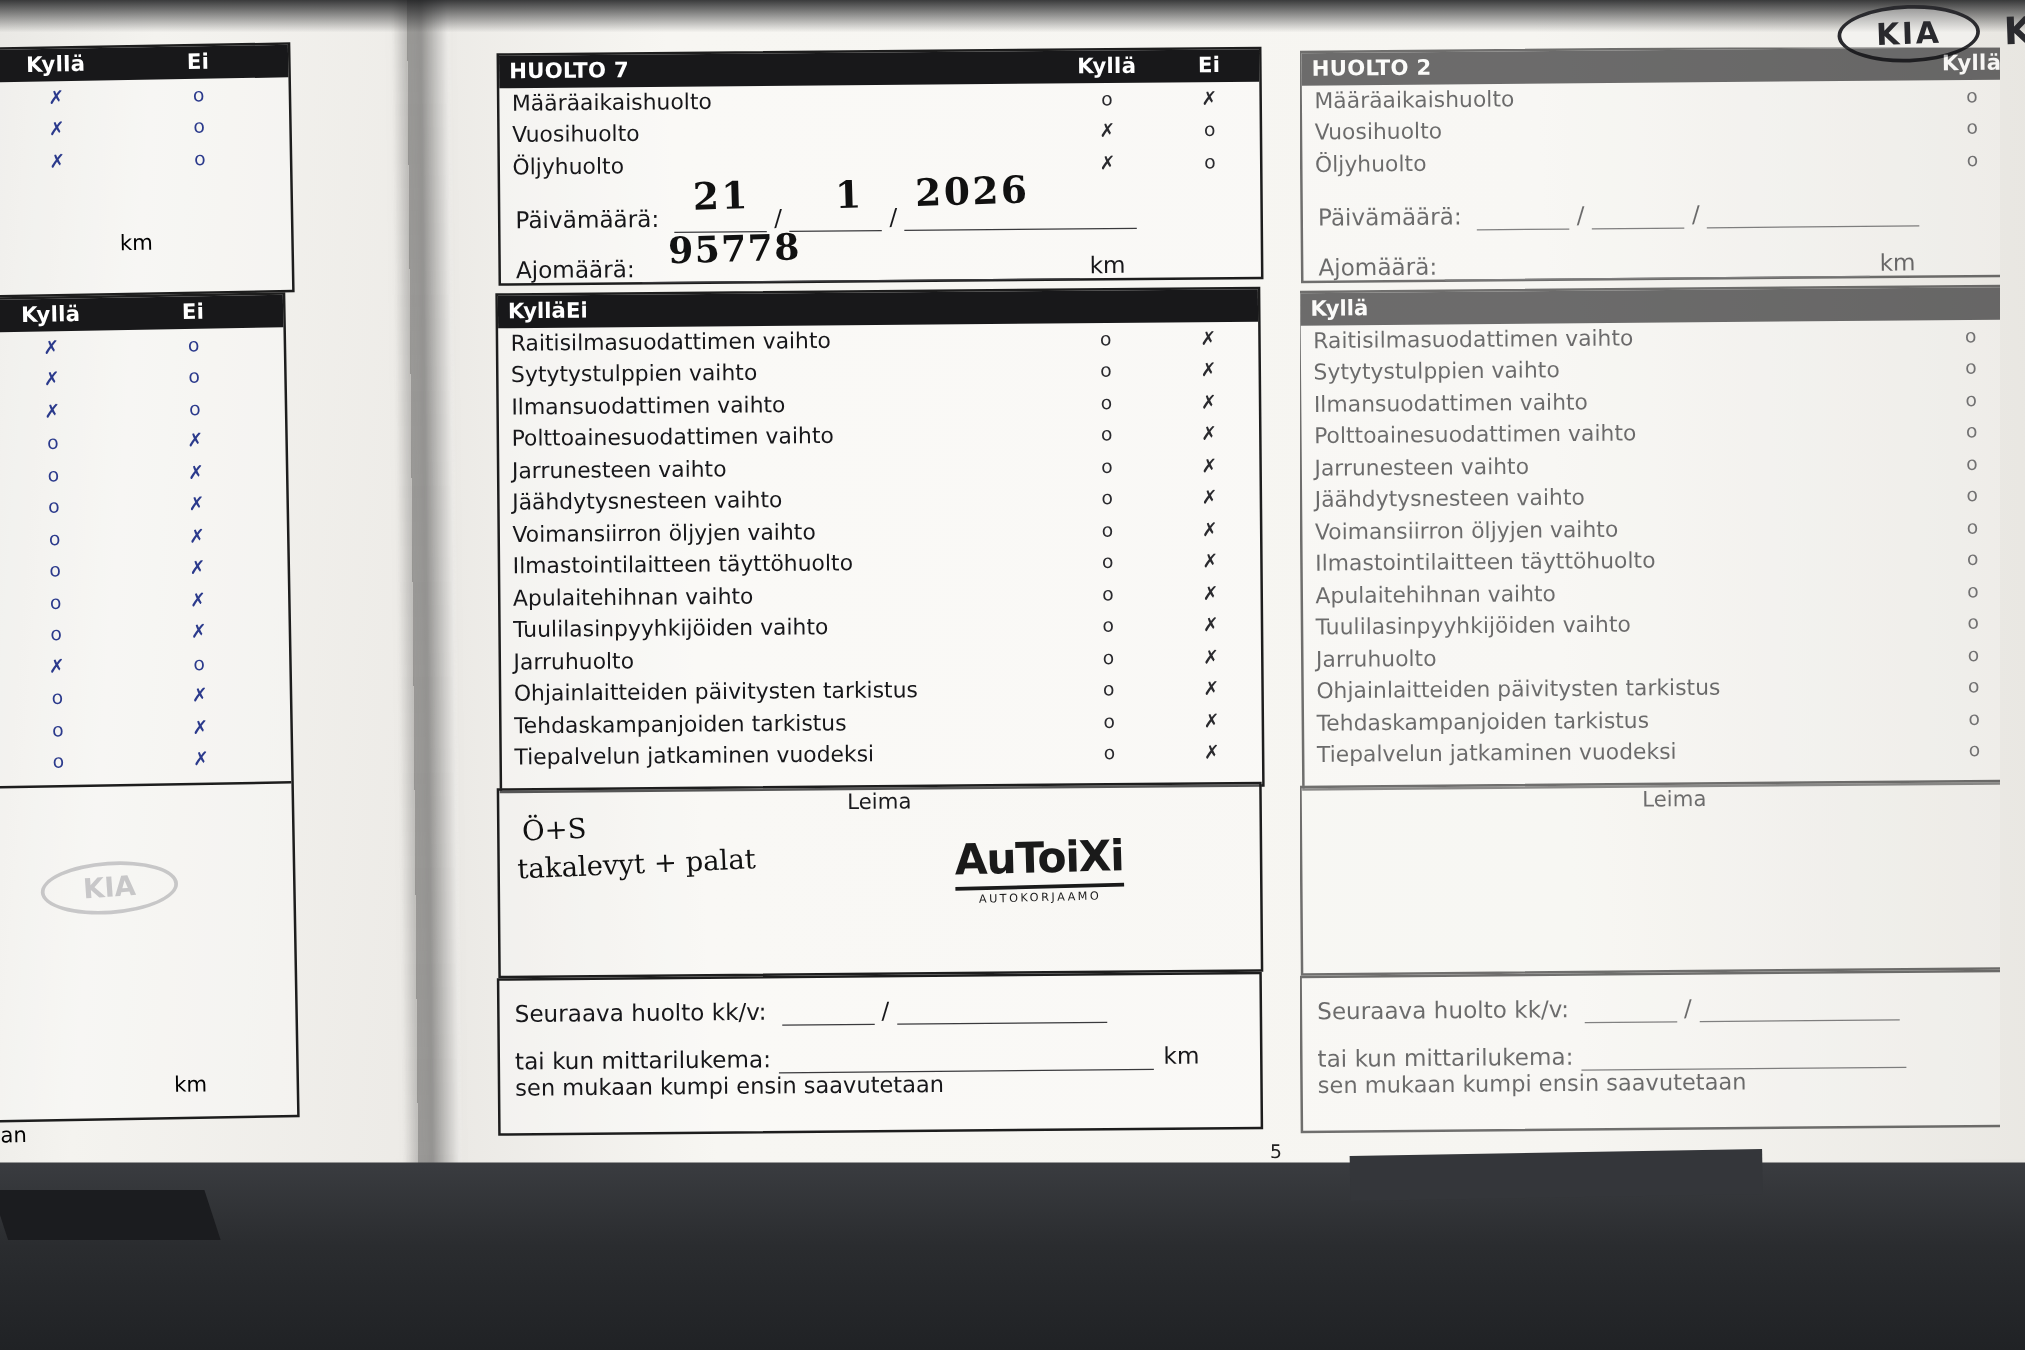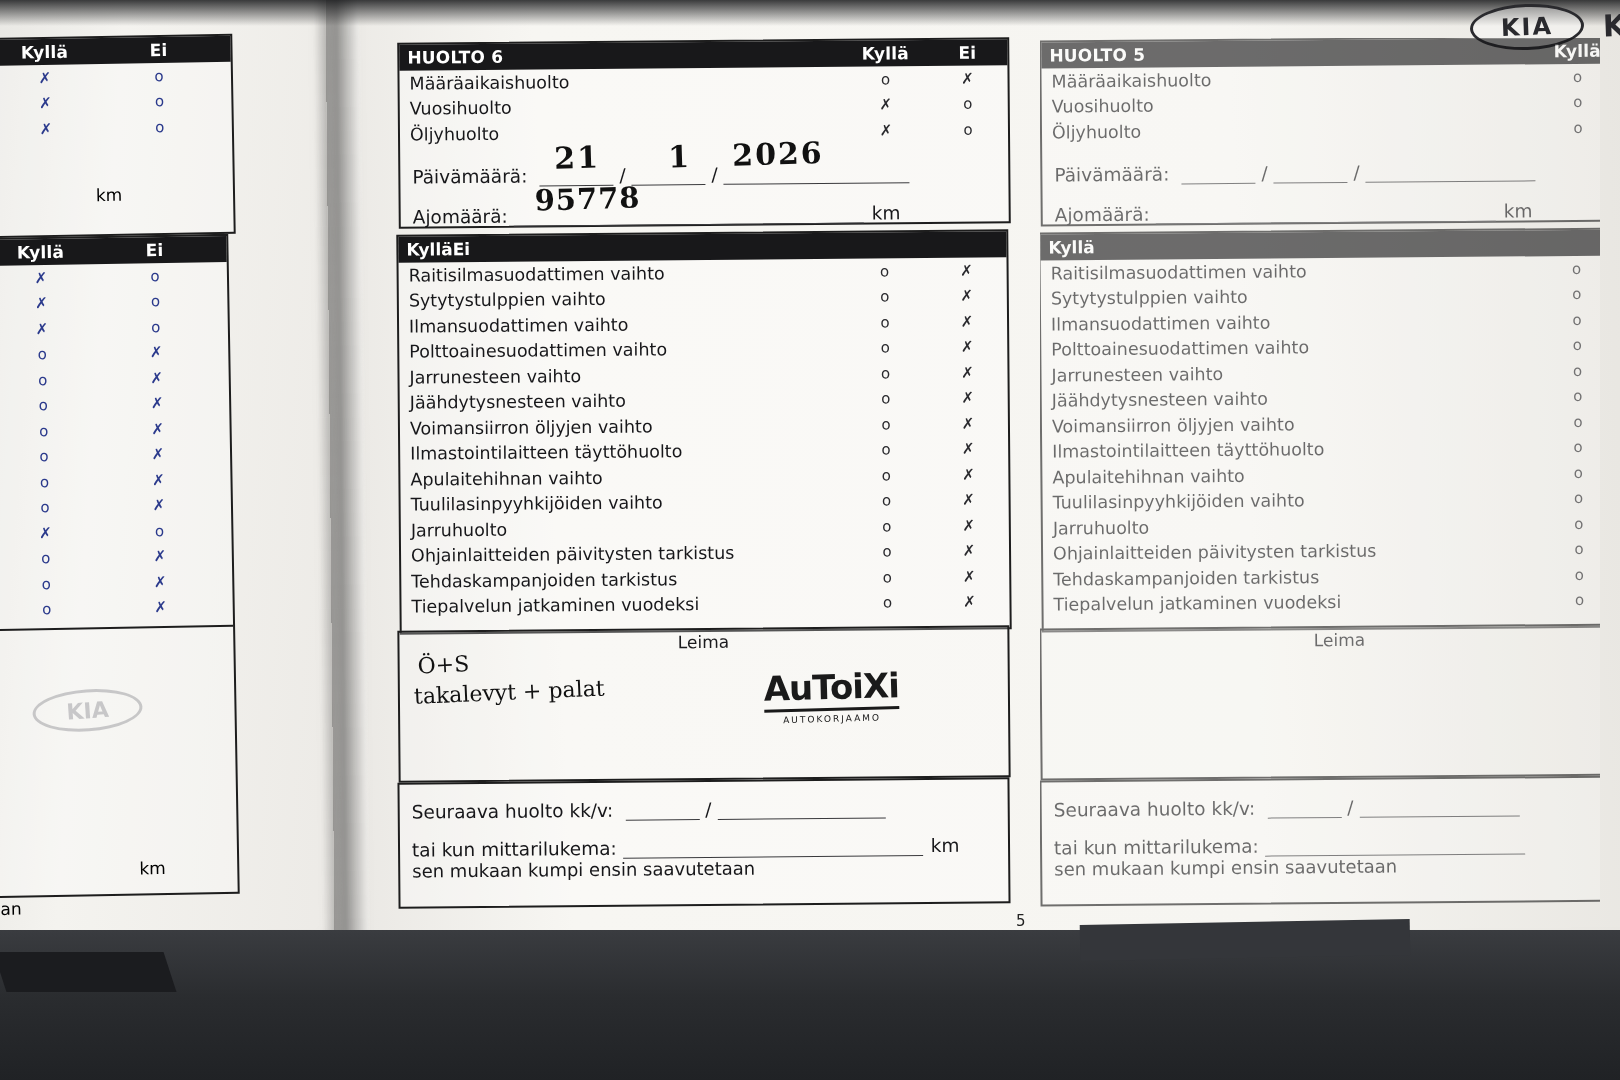--- a/index.html
+++ b/index.html
@@ -269,21 +269,21 @@
       </div>
     <div class="sep" style="margin-top:6px;height:300px;position:relative;">
       <div class="kia-watermark" style="left:46px;top:60px;">KIA</div>
       <div style="position:absolute;left:150px;top:230px;font-size:17px;">km</div>
       <div style="position:absolute;left:0px;top:268px;font-size:17px;">aan</div>
     </div>
   </div>
 
   <div class="tbl" style="left:398px;top:40px;width:612px;height:186px;transform:rotate(-0.5deg);">
     <div class="hdr">
-      <span>HUOLTO 6</span>
+      <span>HUOLTO 7</span>
       <span class="spacer"></span>
       <span class="col">Kyllä</span>
       <span class="col ei">Ei</span>
     </div>
     <div id="s7-types">
         <div class="row">
       <span class="lbl">Määräaikaishuolto</span>
       <span class="mark" style="">o</span>
       <span class="mark ei">✗</span>
     </div>
@@ -420,21 +420,21 @@
       <span class="lbl">tai kun mittarilukema:</span>
       <span class="uline" style="flex:none;width:300px;"></span>
       <span class="unit">km</span>
     </div>
     <div style="padding-left:12px;font-size:18px;">sen mukaan kumpi ensin saavutetaan</div>
   </div>
 
   <div class="clip-right faded">
     <div class="tbl" style="left:0px;top:0px;width:600px;height:186px;transform:rotate(-0.5deg);">
       <div class="hdr">
-        <span>HUOLTO 5</span>
+        <span>HUOLTO 2</span>
         <span class="spacer"></span>
         <span class="col" style="width:120px;">Kyllä</span>
       </div>
       <div id="s8-types">
           <div class="row">
       <span class="lbl">Määräaikaishuolto</span>
       <span class="mark" style="width:120px;">o</span>
 
     </div>
           <div class="row">

